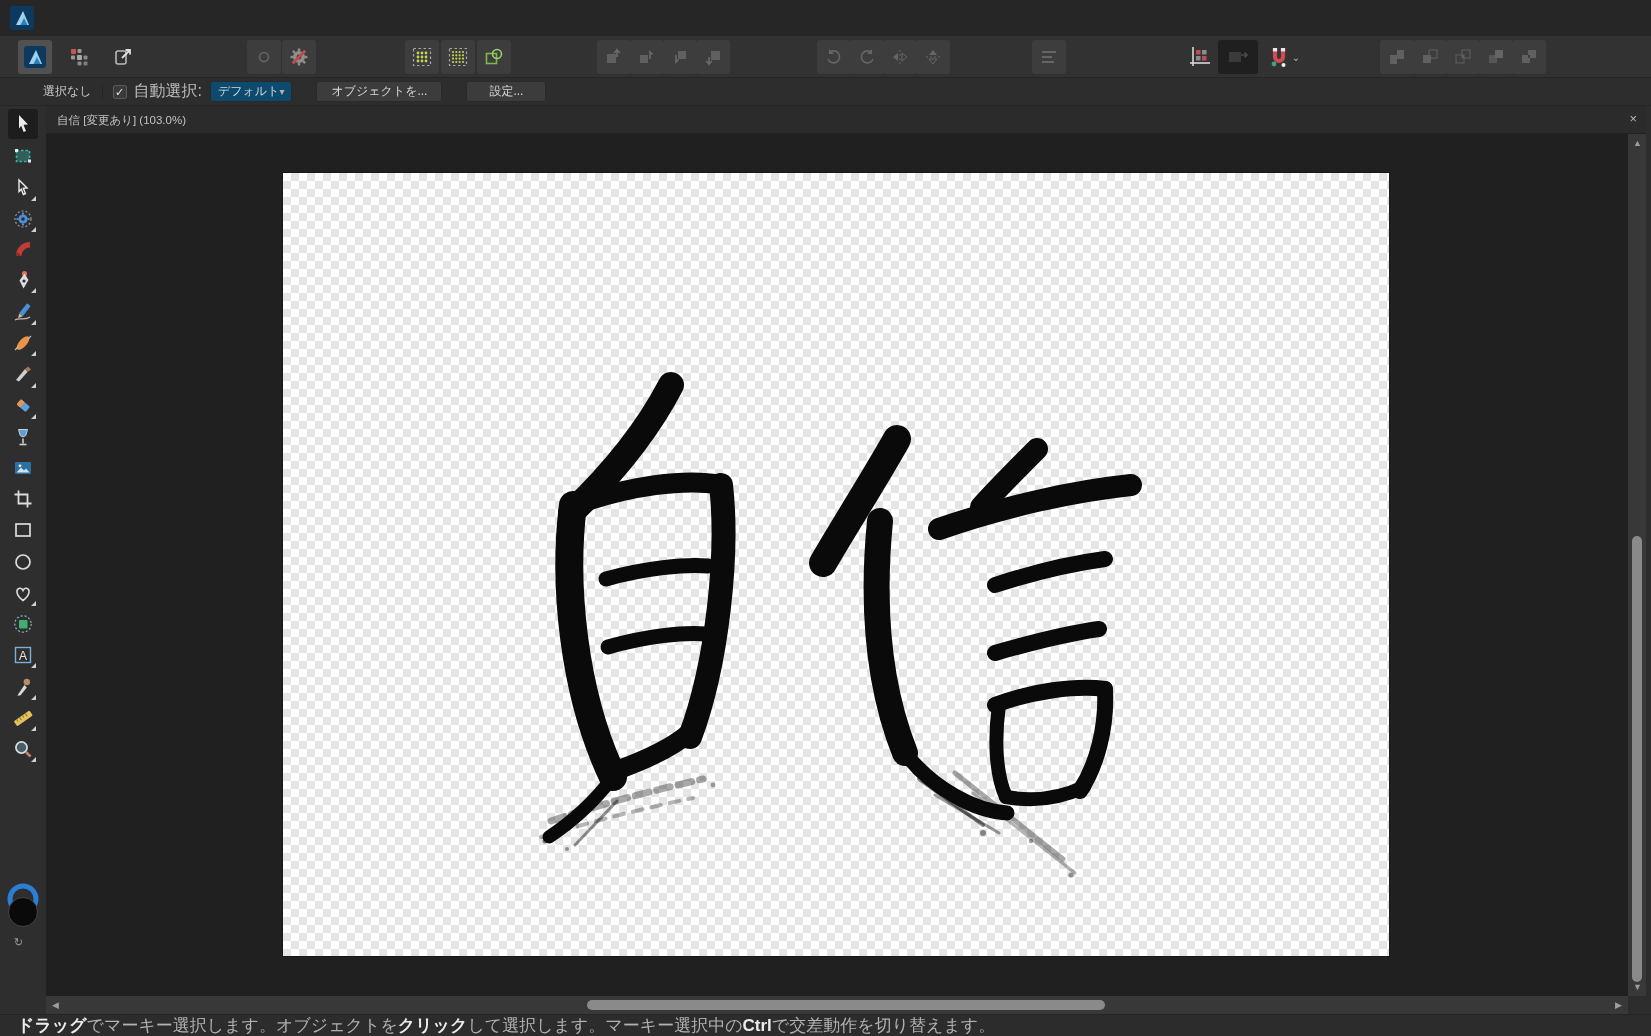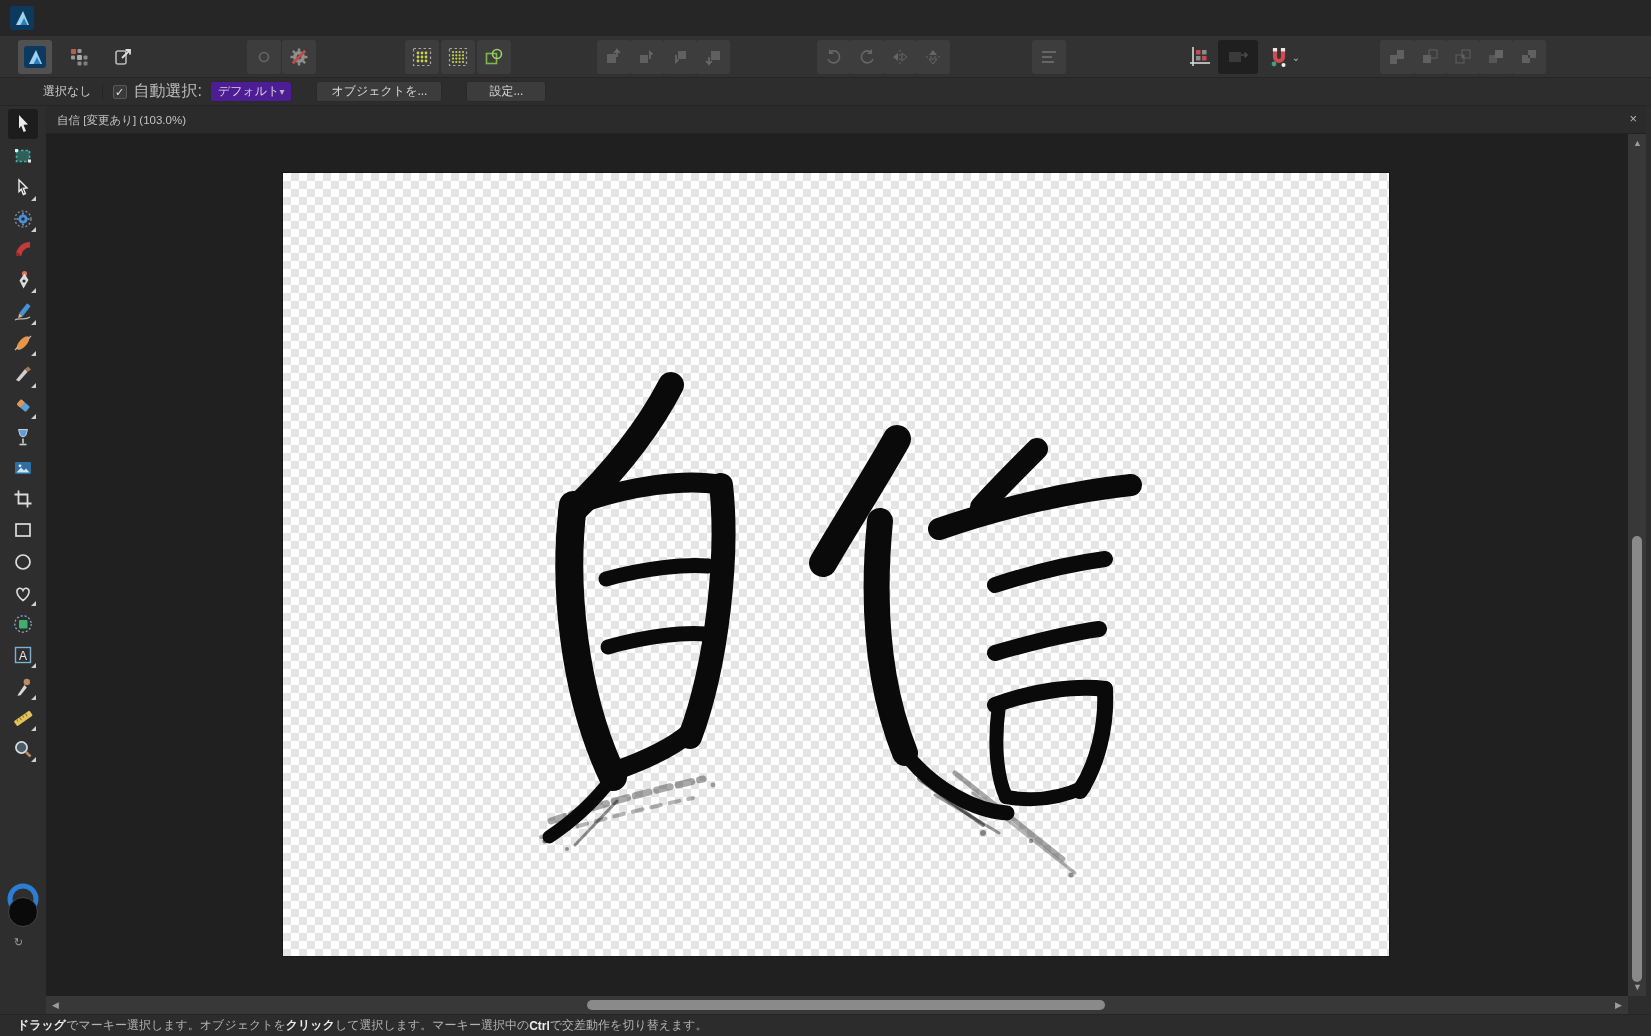--- a/index.html
+++ b/index.html
@@ -20,21 +20,21 @@
   .tbtn.disabled svg { opacity:.28; }
   .tbtn.dark { background:#1f1f1f; }
   .chev { color:#b5b5b5; font-size:10px; }
 
   
   .contextbar { position:absolute; left:0; top:78px; width:100%; height:28px; background:#2d2d2d; border-bottom:1px solid #252525; display:flex; align-items:center;padding-left:33px; }
   .sel-status { color:#cdcdcd; font-size:12px; margin-left:10px; }
   .ctx-sep { width:1px; height:16px; background:#242424; margin:0 10px; }
   .checkbox { width:14px; height:14px; background:#3a3a3a; border:1px solid #5a5a5a; border-radius:2px; color:#e8e8e8; font-size:11px; line-height:12px; text-align:center; }
   .ctx-label { color:#bdbdbd; font-size:16px; margin:0 8px 0 7px; }
-  .dropdown { min-width:78px; height:21px; background:#4c1d95; border:1px solid #2a2a2a; border-radius:3px; color:#d8d8d8; font-size:12px; display:flex; align-items:center; justify-content:space-between; padding:0 7px; }
+  .dropdown { min-width:78px; height:21px; background:#0c4a6e; border:1px solid #2a2a2a; border-radius:3px; color:#d8d8d8; font-size:12px; display:flex; align-items:center; justify-content:space-between; padding:0 7px; }
   .ctx-btn { height:21px; background:#3c3c3c; border:1px solid #2a2a2a; border-radius:3px; color:#d8d8d8; font-size:12px; display:flex; align-items:center; padding:0 14px; margin-left:24px; }
 
   
   .tabbar { position:absolute; left:46px; top:106px; width:1605px; height:28px; background:#2b2b2b; border-bottom:1px solid #222; }
   .tab-title { position:absolute; left:11px; top:7px; color:#c3c3c3; font-size:11.5px; }
   .tab-close { position:absolute; right:14px; top:5px; color:#b5b5b5; font-size:13px; }
 
   
   .toolcol { position:absolute; left:0; top:106px; width:46px; height:908px; background:#2e2e2e; }
   .tool { position:absolute; left:8px; width:30px; height:30px; border-radius:3px; display:flex; align-items:center; justify-content:center; }
@@ -53,21 +53,21 @@
   .vscroll { position:absolute; left:1628px; top:134px; width:18px; height:862px; background:#383838; }
   .vthumb { position:absolute; left:4px; top:402px; width:10px; height:446px; background:#8a8a8a; border-radius:5px; }
   .hscroll { position:absolute; left:46px; top:996px; width:1582px; height:18px; background:#383838; }
   .hthumb { position:absolute; left:541px; top:4px; width:518px; height:10px; background:#8a8a8a; border-radius:5px; }
   .sarrow { position:absolute; color:#9d9d9d; font-size:9px; line-height:18px; }
   .rightstrip { position:absolute; left:1646px; top:106px; width:5px; height:908px; background:#2d2d2d; }
   .corner { position:absolute; left:1628px; top:996px; width:23px; height:18px; background:#2d2d2d; }
 
   
   .statusbar { position:absolute; left:0; top:1014px; width:100%; height:22px; background:#2c2c2c; border-top:1px solid #242424; display:flex; align-items:center; padding-left:17px; }
-  .statusbar span { font-size:12px; color:#b2b2b2; }
+  .statusbar span { font-size:17px; color:#b2b2b2; }
   .statusbar span.b { color:#ececec; font-weight:bold; }
 
   svg { display:block; }
 </style>
 </head>
 <body>
 
 <div class="window">
 
   <div class="menubar">

